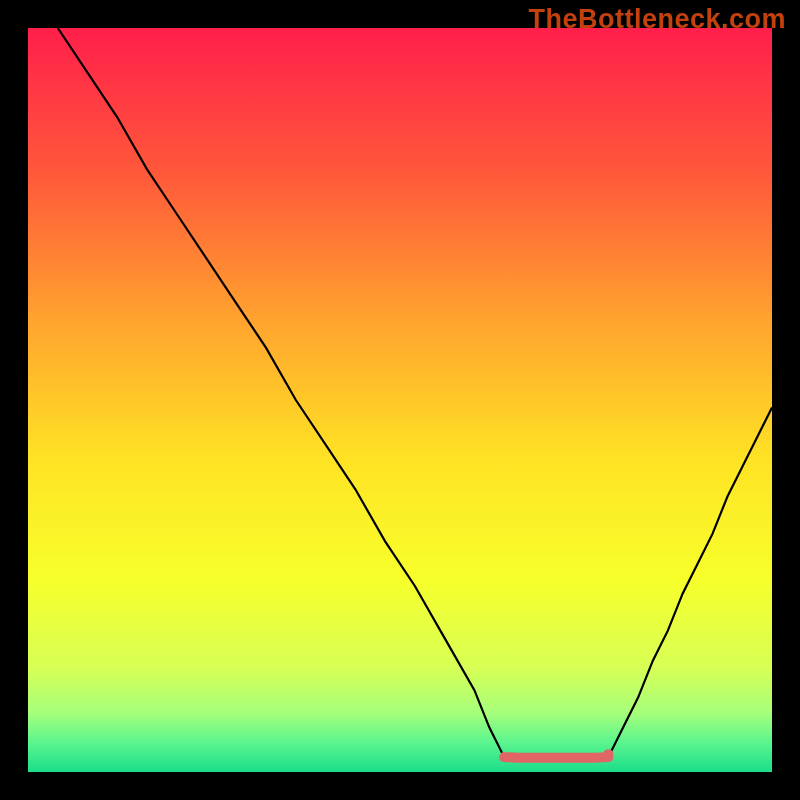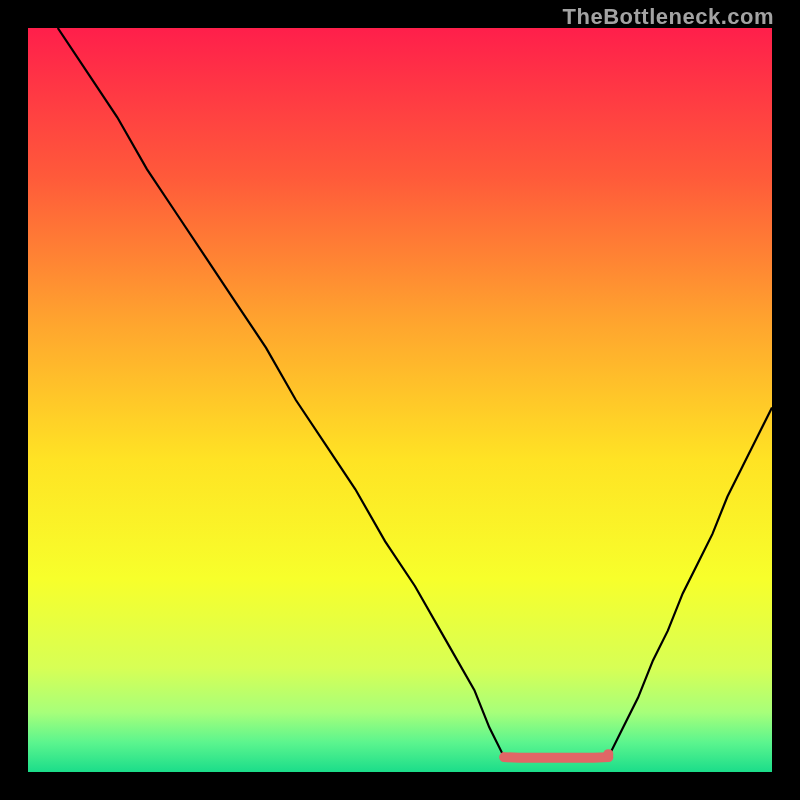--- a/index.html
+++ b/index.html
@@ -20,23 +20,23 @@
     position: absolute;
     left: 28px;
     top: 28px;
     width: 744px;
     height: 744px;
     overflow: hidden;
   }
   .watermark {
     position: absolute;
     top: 4px;
-    right: 26px;
-    color: #a3a3a3;
-    font-size: 22px;
+    right: 14px;
+    color: #c2410c;
+    font-size: 27px;
     font-weight: 600;
     letter-spacing: 0.5px;
   }
   svg { display: block; }
 </style>
 </head>
 <body>
 
 <div class="stage">
   <div class="plot-area">

